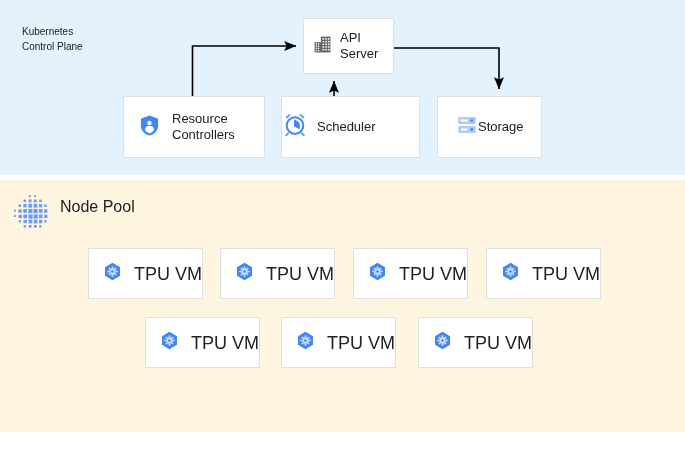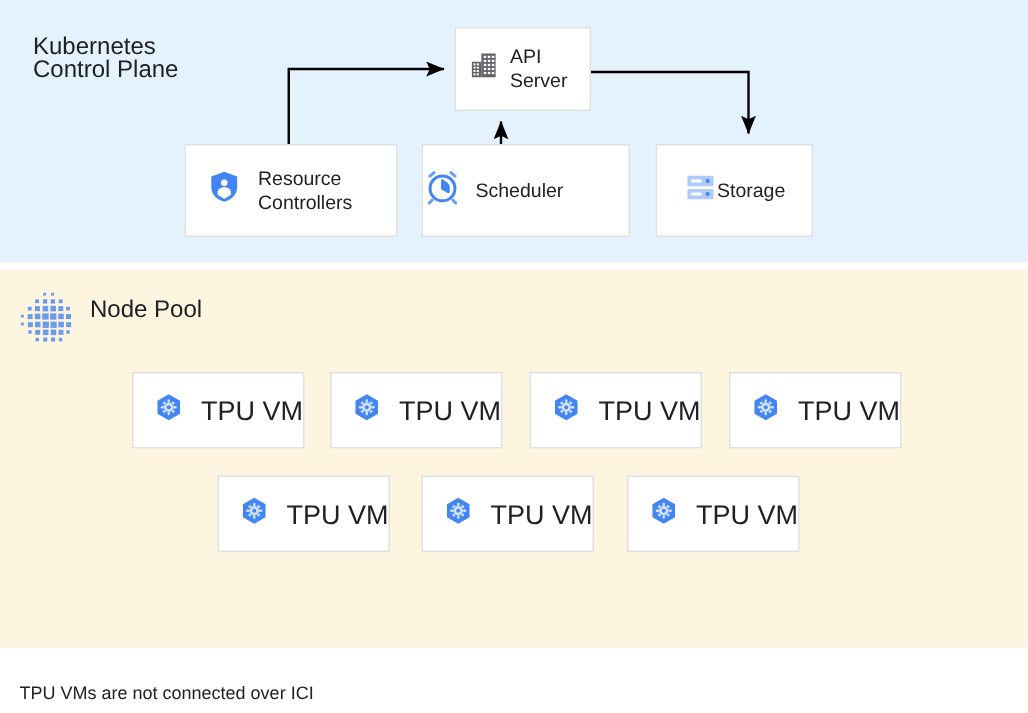--- a/index.html
+++ b/index.html
@@ -32,21 +32,21 @@
   }
   #node-pool-band {
     top: 180px;
     height: 252px;
     background: #fdf5e0;
   }
 
   
   .section-title {
     position: absolute;
-    font-size: 16px;
+    font-size: 10px;
     line-height: 15px;
     color: #202124;
     white-space: pre-line;
   }
   #control-plane-title {
     left: 22px;
     top: 24px;
   }
   #node-pool-title {
     left: 60px;
@@ -414,15 +414,14 @@
             <rect x="7.4" y="7.9" width="2.4" height="1.7" rx="0.6" transform="rotate(-45 8.6 8.75)"></rect>
             <rect x="14.2" y="14.4" width="2.4" height="1.7" rx="0.6" transform="rotate(-45 15.4 15.25)"></rect>
             <rect x="14.2" y="7.9" width="2.4" height="1.7" rx="0.6" transform="rotate(45 15.4 8.75)"></rect>
             <rect x="7.4" y="14.4" width="2.4" height="1.7" rx="0.6" transform="rotate(45 8.6 15.25)"></rect>
           </g>
           <circle cx="12" cy="12" r="1.55" fill="#4285f4"></circle>
         </svg></span>
     <span class="label">TPU VM</span>
   </div>
 
-  <div id="caption">TPU VMs are not connected over ICI</div>
 
 </div>
 
 </body></html>

